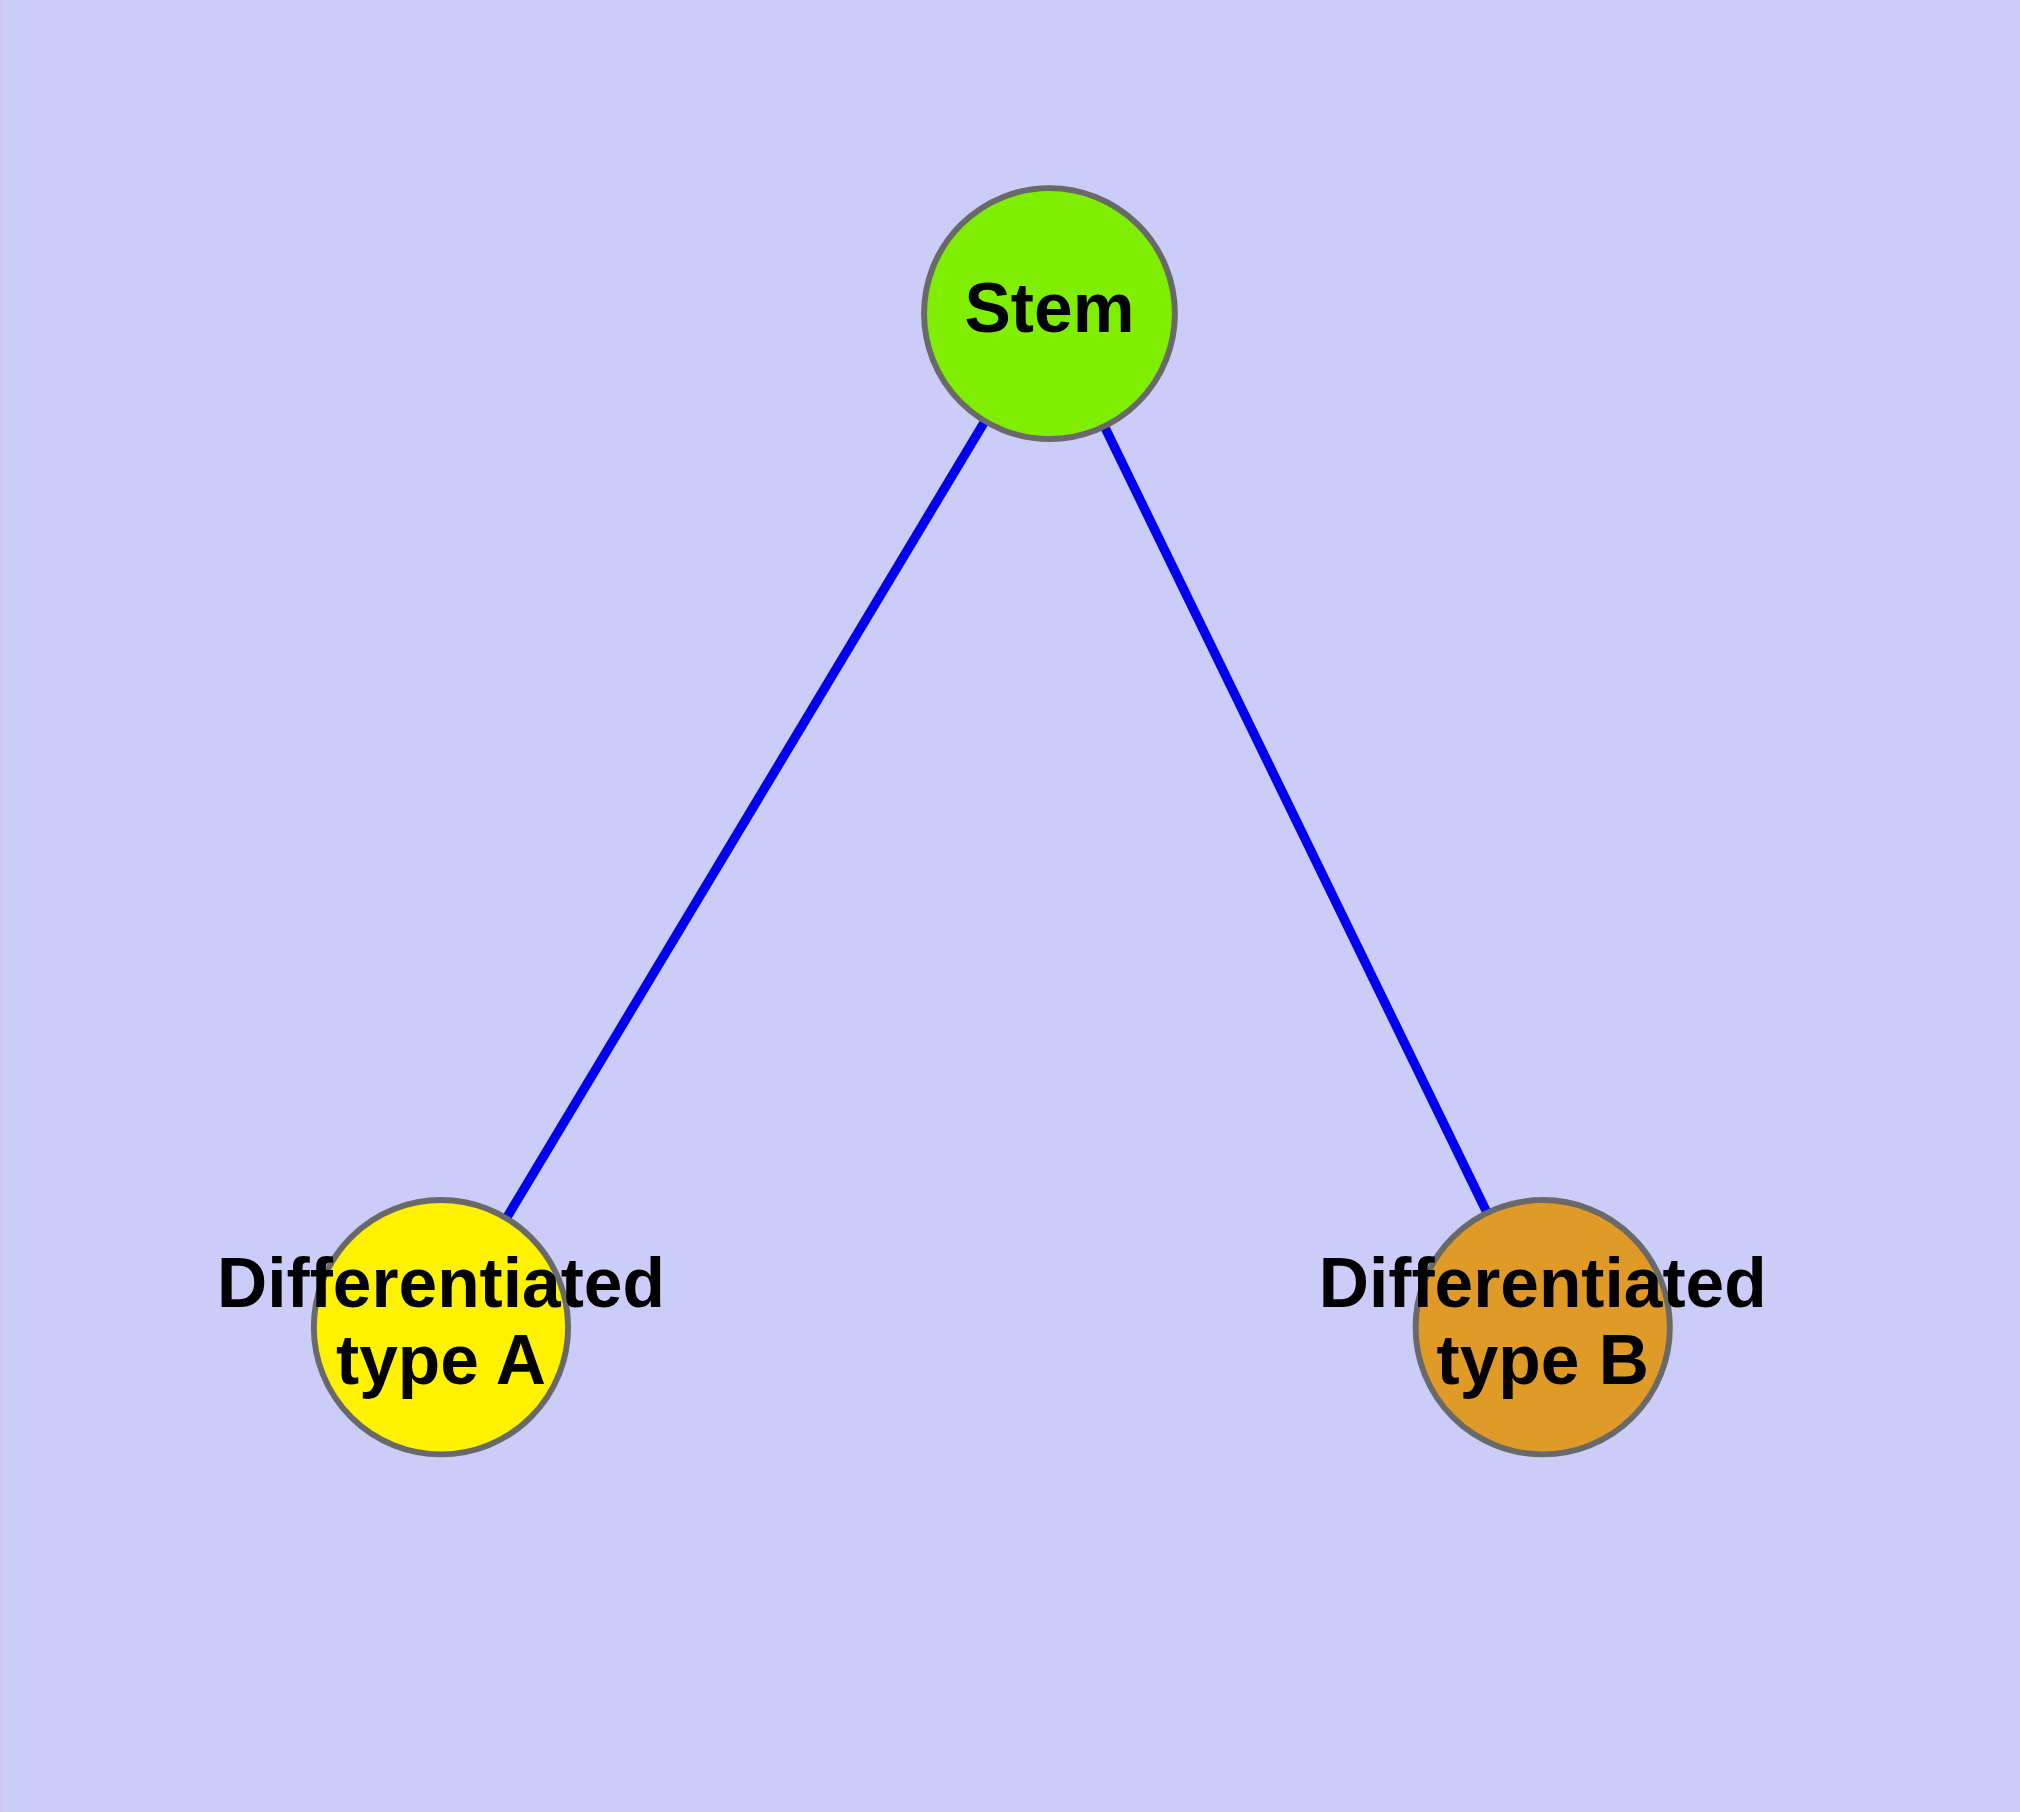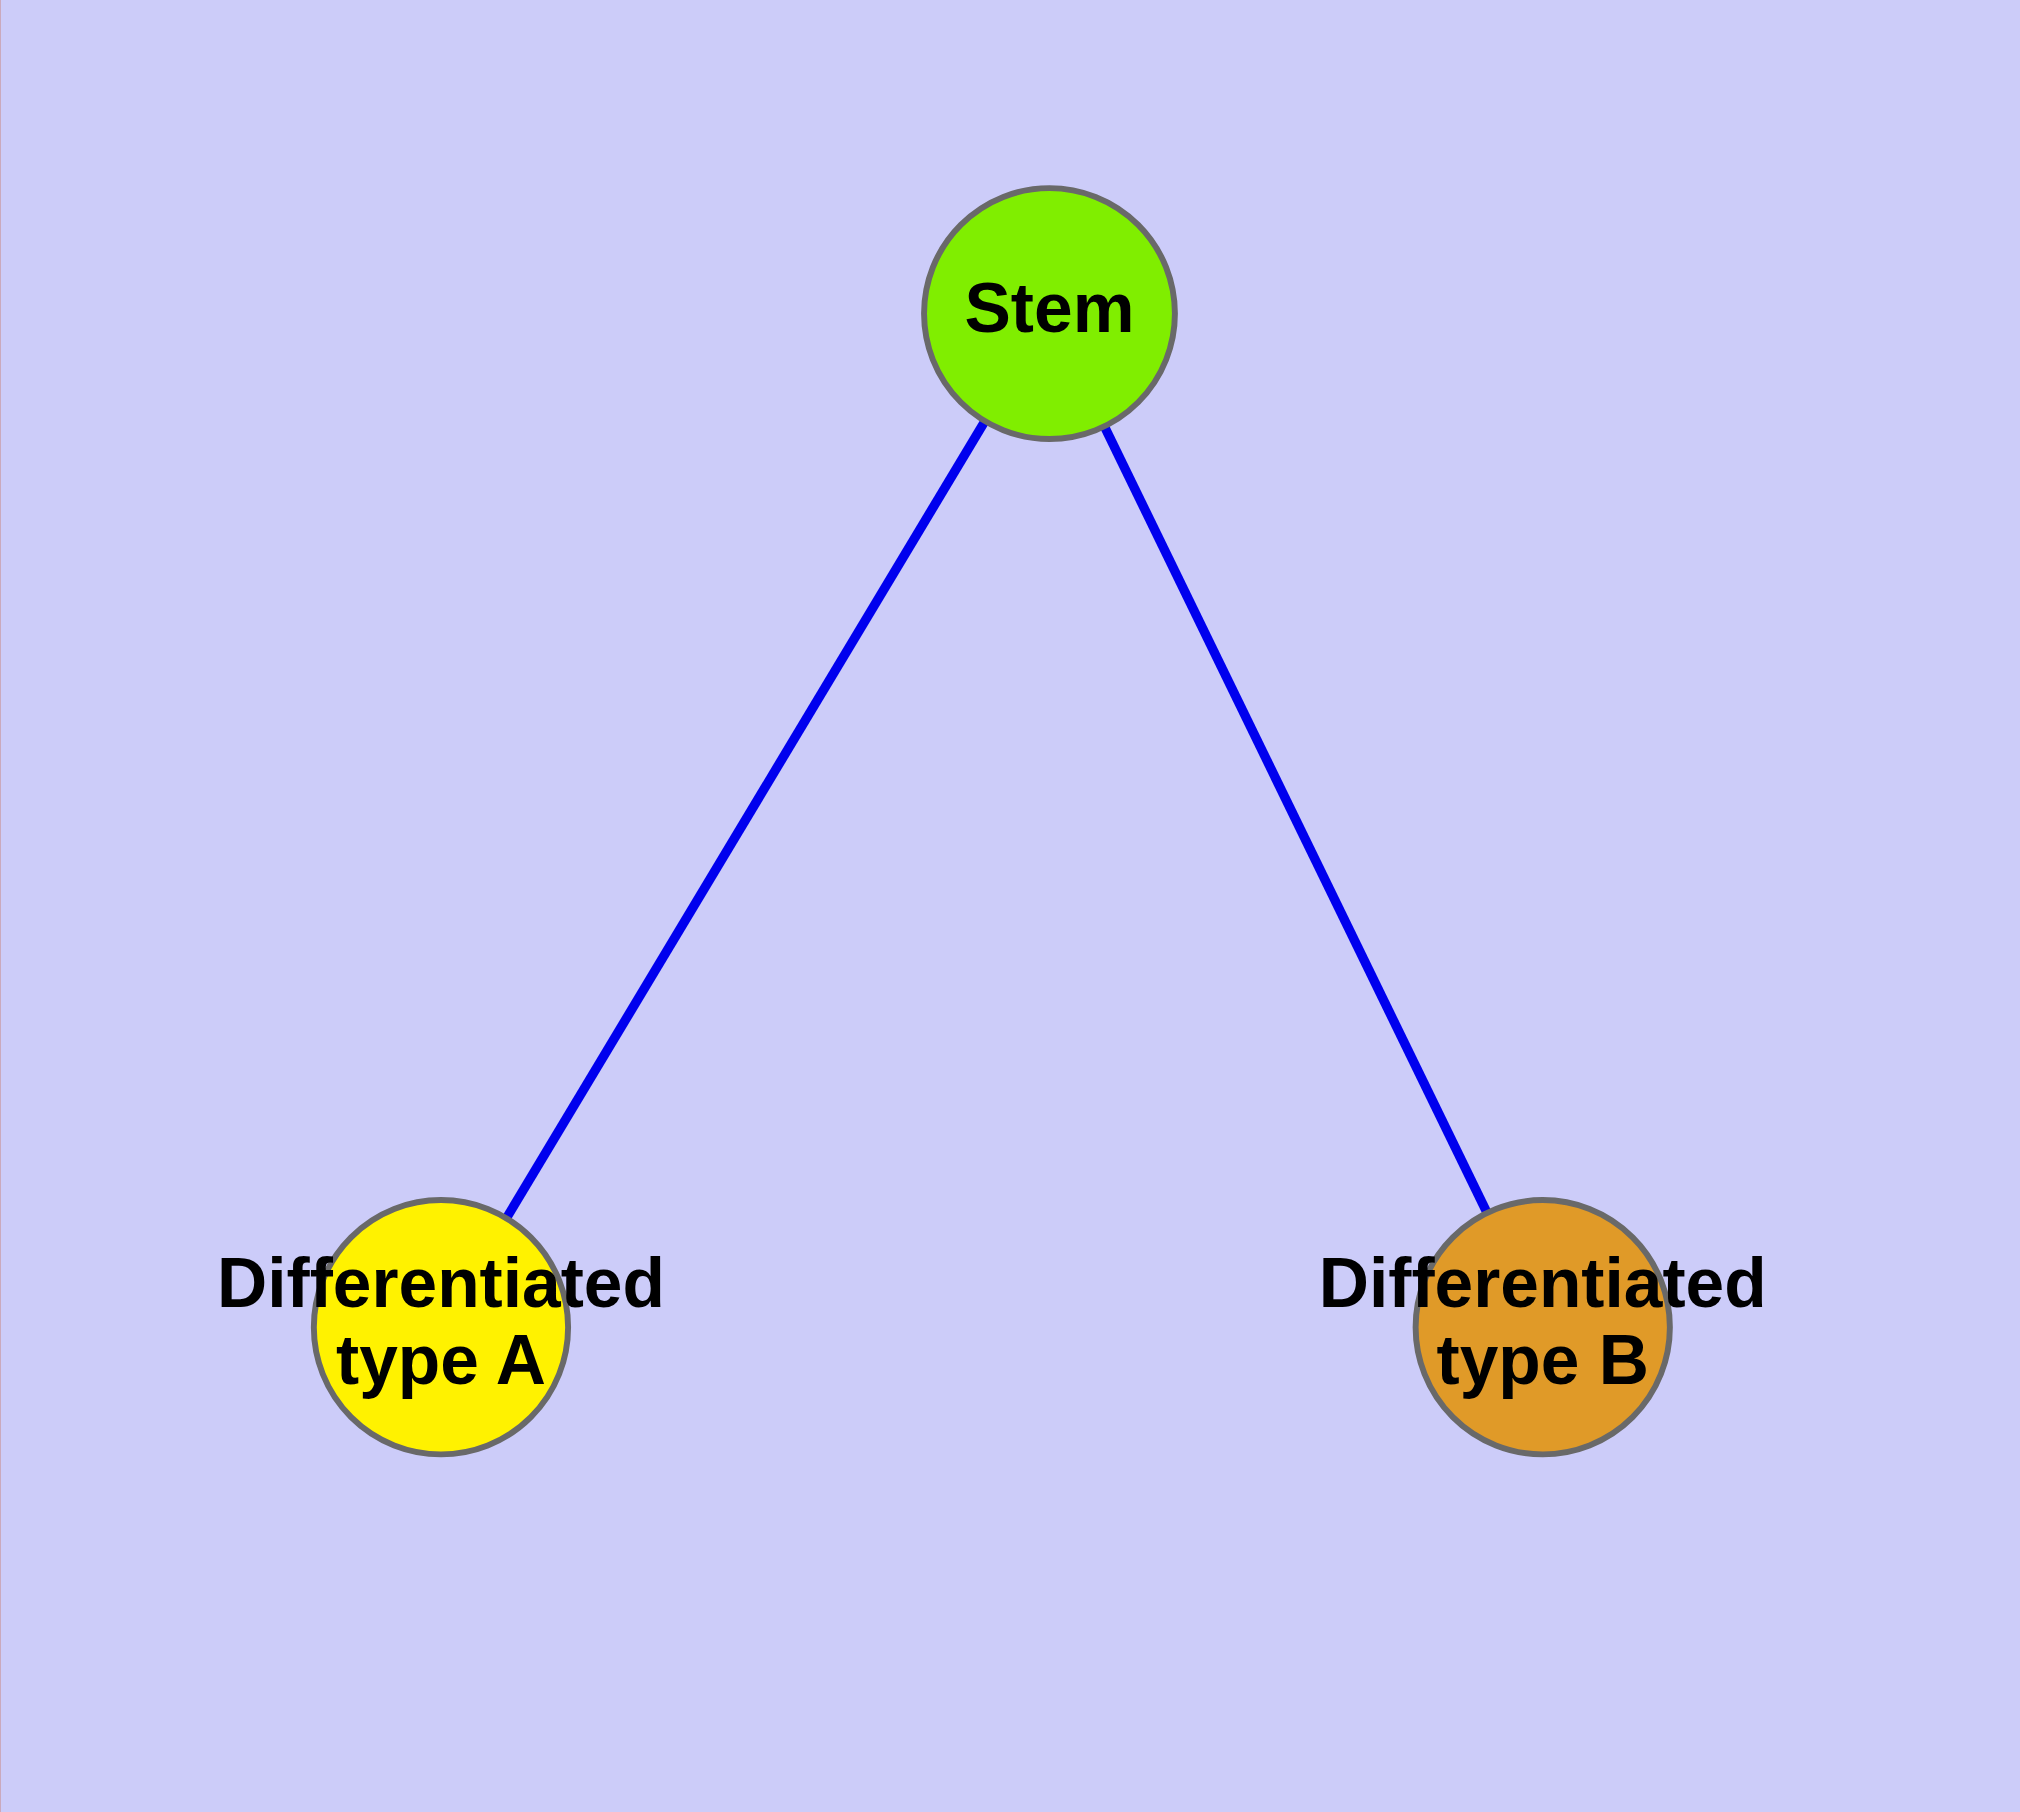--- a/index.html
+++ b/index.html
@@ -28,21 +28,21 @@
     fill: #000000;
     text-anchor: middle;
     dominant-baseline: middle;
     paint-order: normal;
     white-space: pre;
   }
 </style>
 </head>
 <body>
 
-<div id="canvas" style="width: 2021px; height: 1812px; background: #c2410c;">
+<div id="canvas" style="width: 2021px; height: 1812px; background: #fca5a5;">
   <svg id="graph-svg" viewBox="0 0 2384 2138" xmlns="http://www.w3.org/2000/svg" style="width: 2021px; height: 1812px;">
 
     <rect id="bg-rect" x="0" y="0" width="2384" height="2138" fill="#ccccf9"></rect>
 
     <g id="edges-layer">
         <line x1="1238" y1="370" x2="520" y2="1566" stroke="#0000ee" stroke-width="11" stroke-linecap="butt"></line>
         <line x1="1238" y1="370" x2="1820" y2="1566" stroke="#0000ee" stroke-width="11" stroke-linecap="butt"></line>
       </g>
     <g id="nodes-layer">
         <circle cx="1238" cy="370" r="148" fill="#80ee00" stroke="#696969" stroke-width="7"></circle>

